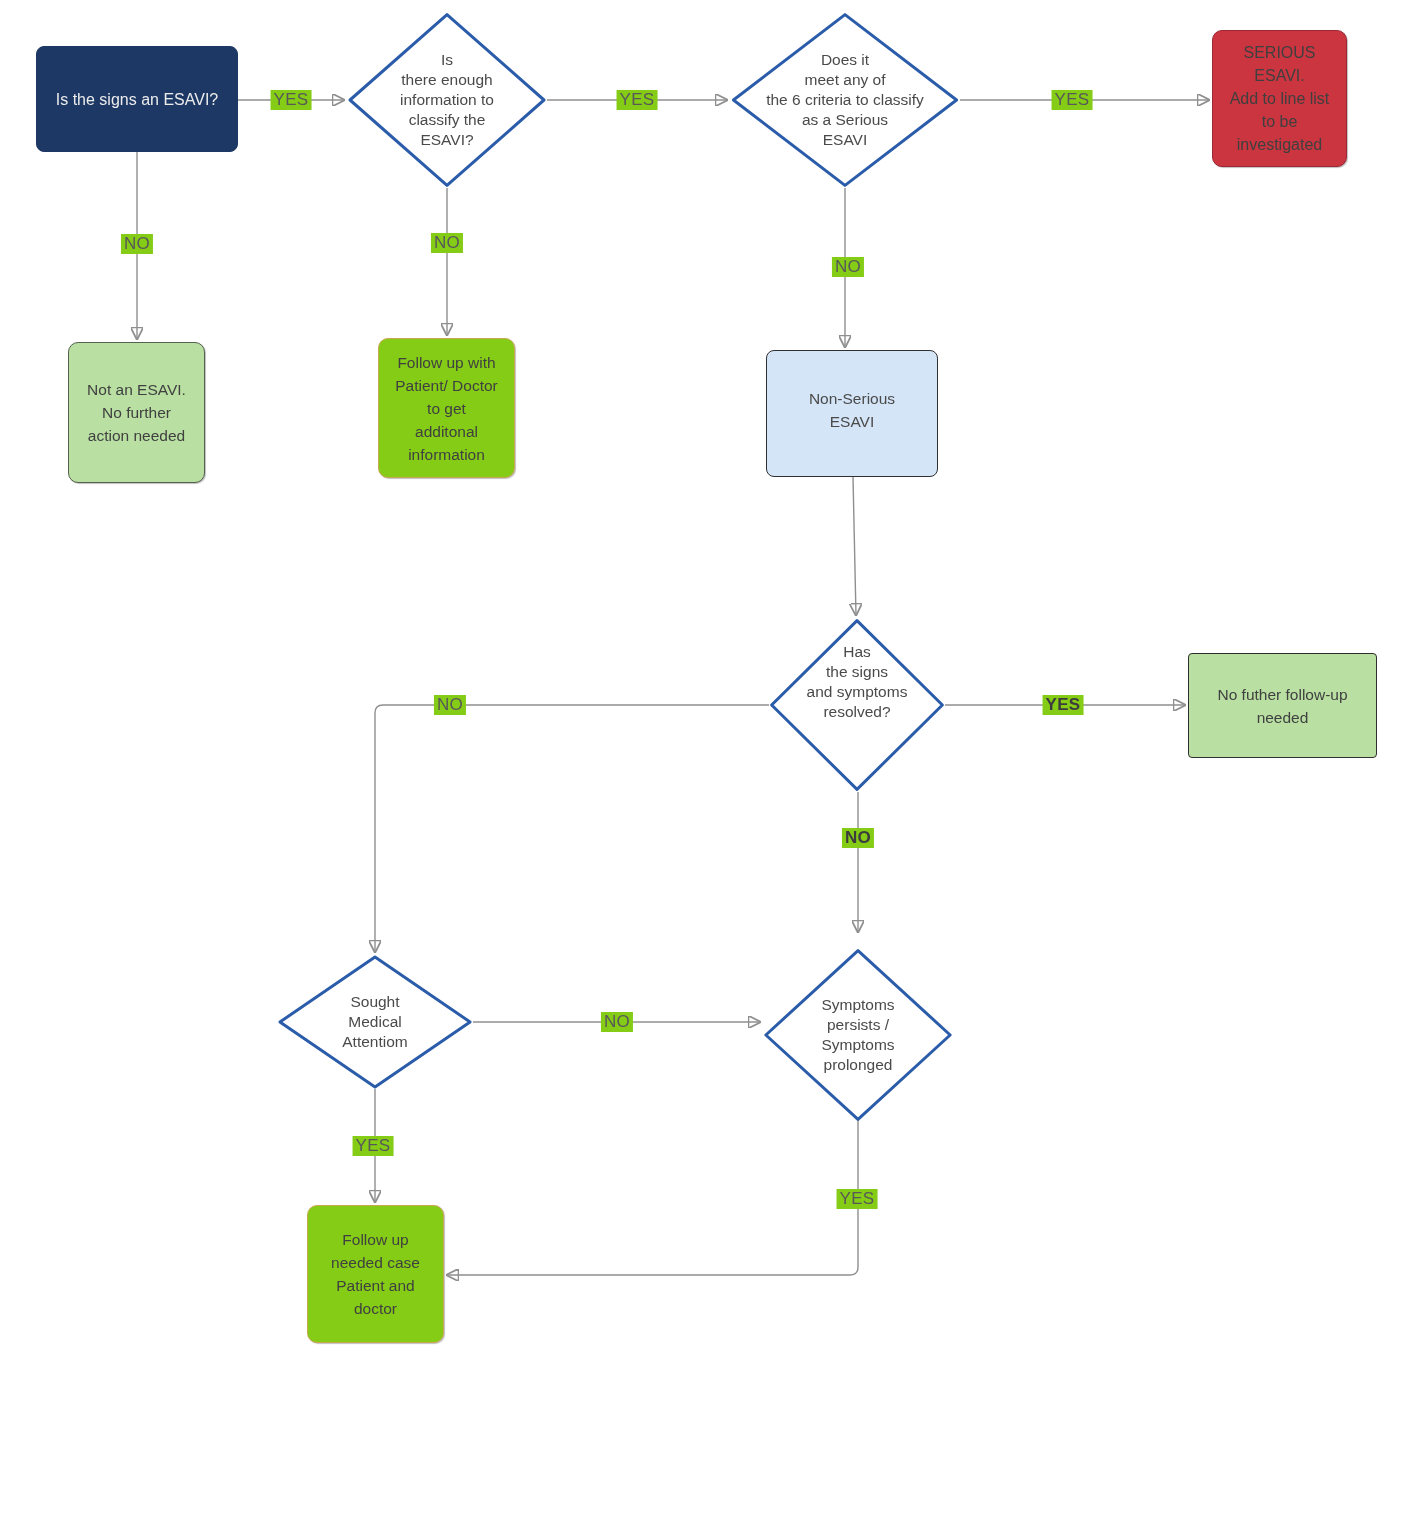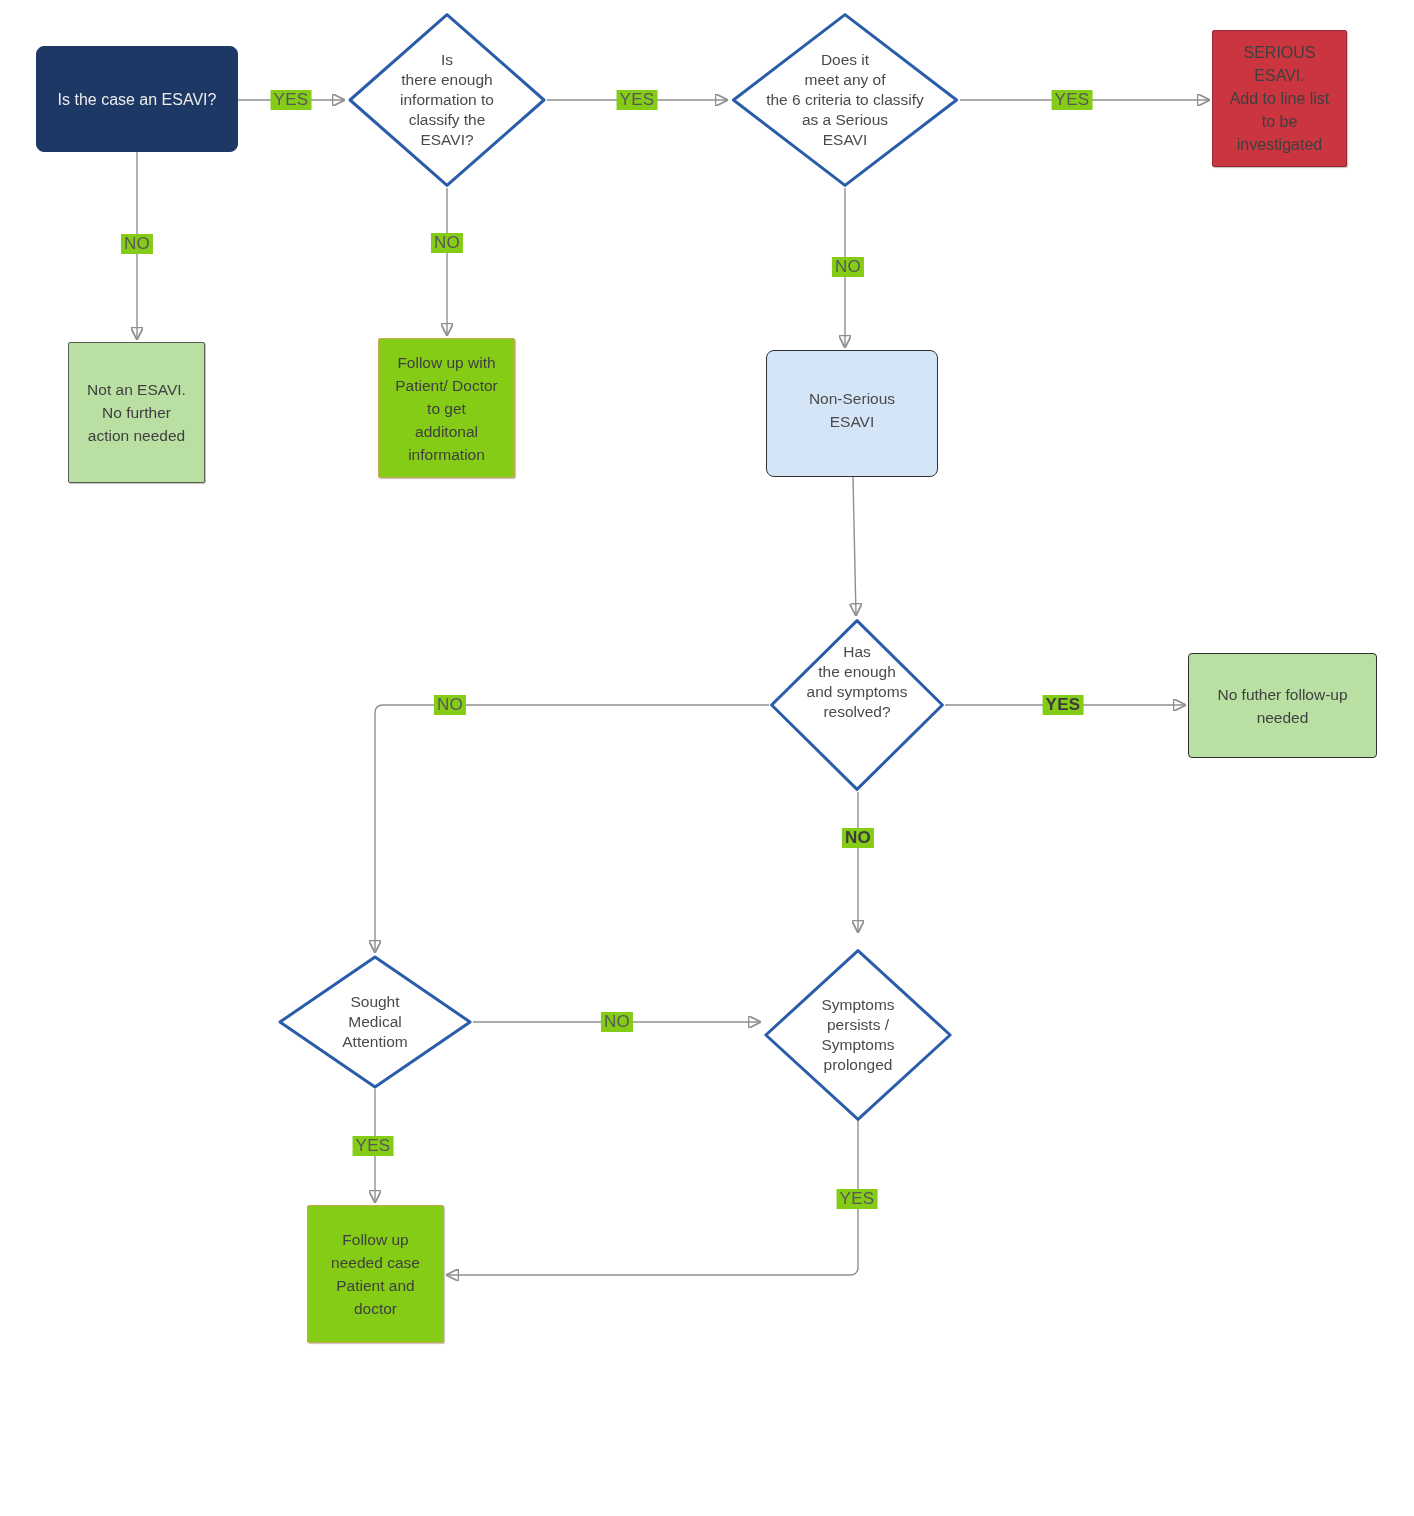--- a/index.html
+++ b/index.html
@@ -14,21 +14,21 @@
   #edges path{fill:none;stroke:#8f8f8f;stroke-width:1.4px;}
 
   .node{
     position:absolute;z-index:2;
     display:flex;align-items:center;justify-content:center;
     text-align:center;
     font-size:15.5px;line-height:23px;
     white-space:pre-line;
     box-sizing:border-box;
   }
-  .box{border-radius:2px;box-shadow:1px 1px 1px rgba(0,0,0,0.25);}
+  .box{border-radius:10px;box-shadow:1px 1px 1px rgba(0,0,0,0.25);}
   .navy{background:#1d3864;color:#ececec;border:1px solid #1d3864;font-size:16px;border-radius:8px;}
   .red{background:#ca3540;color:#3f3f3f;border:1px solid #9c2833;}
   .green{background:#b9e0a2;color:#404040;border:1px solid #56614f;}
   .green2{background:#b9e0a2;color:#404040;border:1px solid #2f2f2f;border-radius:4px;}
   .yellow{background:#84cc16;color:#404040;border:1px solid #c9a94f;}
   .blue{background:#d4e5f8;color:#4a4a4a;border:1px solid #303030;border-radius:8px;}
 
   .diamond{position:absolute;z-index:2;}
   .diamond svg{position:absolute;left:0;top:0;width:100%;height:100%;display:block;}
   .diamond polygon{
@@ -66,21 +66,21 @@
   <path d="M 845 188 V 348" marker-end="url(#arw)"></path>
   <path d="M 853 477 L 856 616" marker-end="url(#arw)"></path>
   <path d="M 945 705 H 1186" marker-end="url(#arw)"></path>
   <path d="M 858 792 V 933" marker-end="url(#arw)"></path>
   <path d="M 769 705 H 383 Q 375 705 375 713 V 953" marker-end="url(#arw)"></path>
   <path d="M 473 1022 H 761" marker-end="url(#arw)"></path>
   <path d="M 375 1089 V 1203" marker-end="url(#arw)"></path>
   <path d="M 858 1109 V 1267 Q 858 1275 850 1275 H 446" marker-end="url(#arw)"></path>
 </svg>
 
-<div class="node navy" style="left:36px;top:46px;width:202px;height:106px">Is the case an ESAVI?</div>
+<div class="node navy" style="left:36px;top:46px;width:202px;height:106px">Is the signs an ESAVI?</div>
 
 <div class="diamond" style="left:347px;top:12px;width:200px;height:176px">
   <svg viewBox="0 0 100 100" preserveAspectRatio="none">
     <polygon points="50,1.5 98.5,50 50,98.5 1.5,50"></polygon>
   </svg>
   <div class="dtext">Is
 there enough
 information to
 classify the
 ESAVI?</div>
@@ -114,21 +114,21 @@
 information</div>
 
 <div class="node blue" style="left:766px;top:350px;width:172px;height:127px;padding-bottom:8px">Non-Serious
 ESAVI</div>
 
 <div class="diamond" style="left:769px;top:618px;width:176px;height:174px">
   <svg viewBox="0 0 100 100" preserveAspectRatio="none">
     <polygon points="50,1.5 98.5,50 50,98.5 1.5,50"></polygon>
   </svg>
   <div class="dtext" style="padding-bottom:46px">Has
-the enough
+the signs
 and symptoms
 resolved?</div>
 </div>
 
 <div class="node green2" style="left:1188px;top:653px;width:189px;height:105px">No futher follow-up
 needed</div>
 
 <div class="diamond" style="left:277px;top:955px;width:196px;height:134px">
   <svg viewBox="0 0 100 100" preserveAspectRatio="none">
     <polygon points="50,1.5 98.5,50 50,98.5 1.5,50"></polygon>

